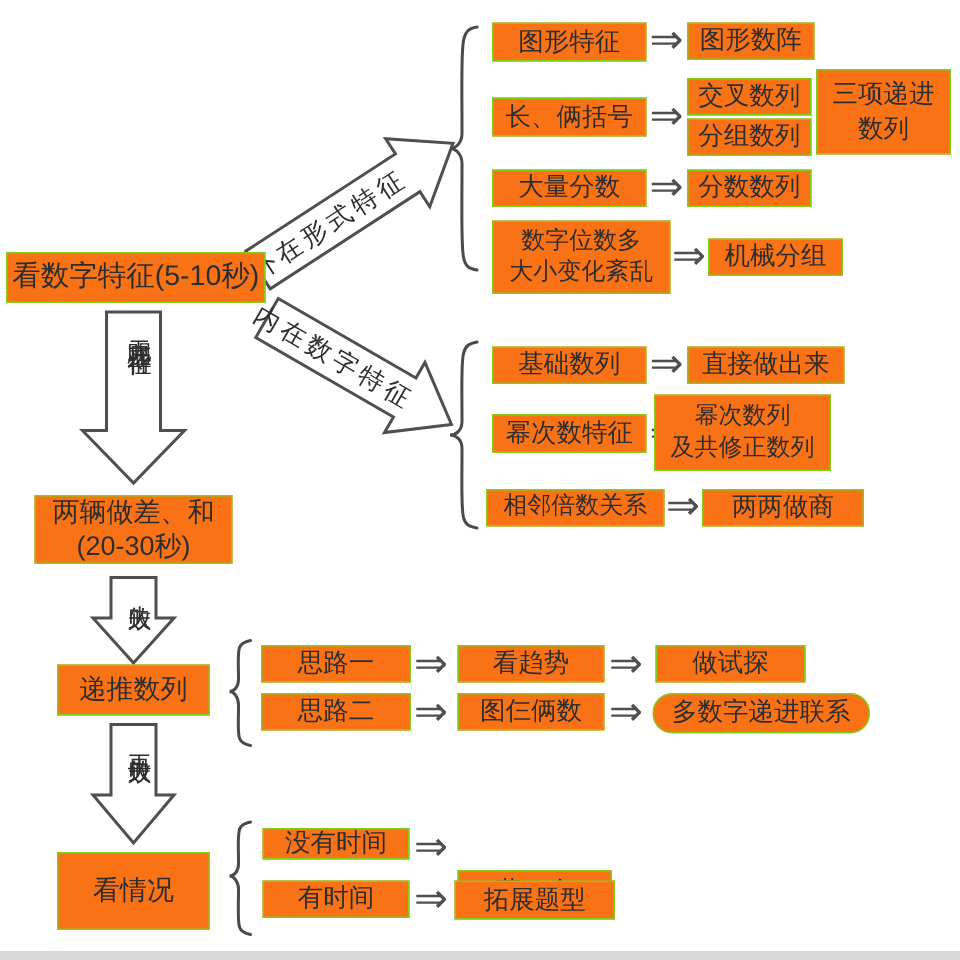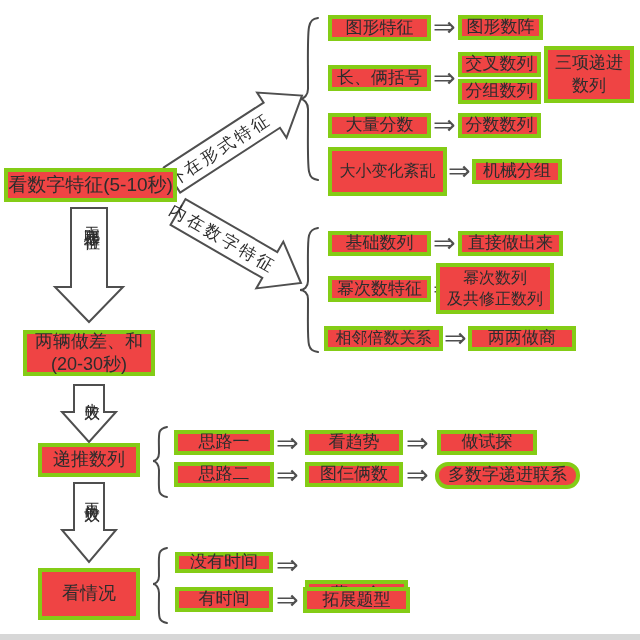--- a/index.html
+++ b/index.html
@@ -2,21 +2,21 @@
 <html><head>
 <meta charset="utf-8">
 <style>
   html,body{margin:0;padding:0;background:#ffffff;}
   .canvas{
     position:relative;width:640px;height:640px;background:#ffffff;overflow:hidden;
     font-family:"Liberation Sans","DejaVu Sans",sans-serif;color:#2d2d2d;
   }
   .layer{position:absolute;left:0;top:0;}
   .box{
-    position:absolute;border:4px solid #84cc16;background:#ef4444;
+    position:absolute;border:1px solid #84cc16;background:#f97316;
     display:flex;flex-direction:column;align-items:center;justify-content:center;
     text-align:center;font-size:17px;line-height:1.3;box-sizing:border-box;
     white-space:nowrap;
   }
   .box span{display:block;}
   .f19{font-size:19px;}
   .f18{font-size:18px;}
   .f16{font-size:16px;}
   .dbl-arrow{
     position:absolute;font-size:27px;color:#4f4f4f;line-height:1;
@@ -90,20 +90,21 @@
   <div class="box" style="left:544px;top:46px;width:90px;height:57px;">
     <span>三项递进</span>
     <span>数列</span>
   </div>
 
   <div class="box" style="left:328px;top:113px;width:103px;height:25px;">大量分数</div>
   <div class="dbl-arrow" style="left:433px;top:111px;">⇒</div>
   <div class="box" style="left:458px;top:113px;width:83px;height:25px;">分数数列</div>
 
   <div class="box" style="left:328px;top:147px;width:119px;height:49px;">
+    <span class="f16">数字位数多</span>
     <span class="f16">大小变化紊乱</span>
   </div>
   <div class="dbl-arrow" style="left:448px;top:157px;">⇒</div>
   <div class="box" style="left:472px;top:159px;width:90px;height:25px;">机械分组</div>
 
   <div class="box" style="left:328px;top:231px;width:103px;height:25px;">基础数列</div>
   <div class="dbl-arrow" style="left:433px;top:229px;">⇒</div>
   <div class="box" style="left:458px;top:231px;width:105px;height:25px;">直接做出来</div>
 
   <div class="box" style="left:328px;top:276px;width:103px;height:26px;">幂次数特征</div>

